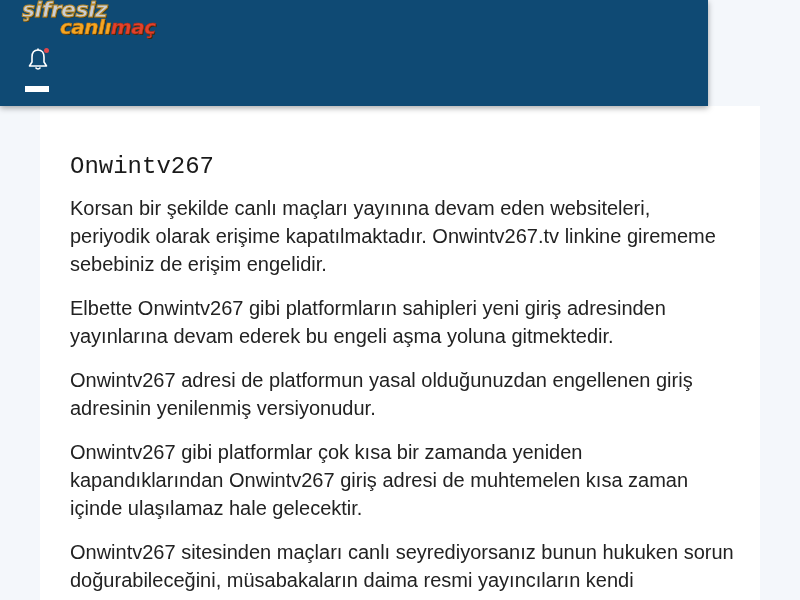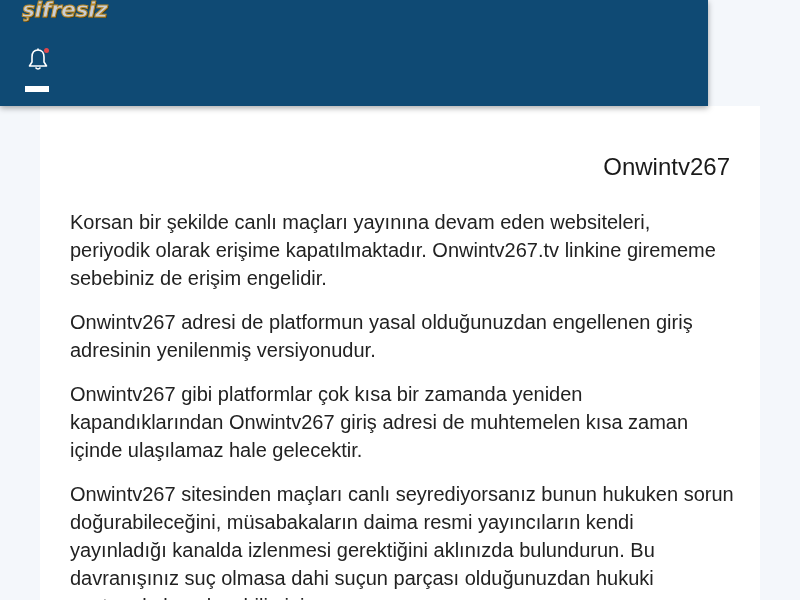--- a/index.html
+++ b/index.html
@@ -85,57 +85,58 @@
       position: absolute;
       left: 40px;
       top: 106px;
       width: 720px;
       height: 494px;
       background: #ffffff;
       padding: 47px 30px 0 30px;
       z-index: 1;
     }
     .title {
-      font-family: Liberation Sans, sans-serif;
+      font-family: Liberation Mono, monospace;
       font-weight: normal;
       font-size: 24px;
       color: #1a1a1a;
       line-height: 28px;
-      margin-bottom: 27px;
-      text-align: right;
+      margin-bottom: 13px;
     }
     .para {
       font-size: 20px;
       line-height: 28px;
       color: #222222;
       margin-bottom: 16px;
       width: 665px;
     }
   </style>
 </head>
 <body>
 
 <div class="header">
   <div class="logo">
     <span class="logo-top">şifresiz</span>
+    <span class="logo-bottom"><span class="logo-canli">canlı</span><span class="logo-mac">maç</span></span>
   </div>
 
   <div class="bell-btn">
     <svg width="22" height="24" viewBox="0 0 22 24">
       <path d="M11 2 C7 2 5 5 5 9 L5 14 L2.5 18 L19.5 18 L17 14 L17 9 C17 5 15 2 11 2 Z" fill="none" stroke="#ffffff" stroke-width="1.6" stroke-linejoin="round"></path>
       <line x1="11" y1="0.5" x2="11" y2="2.2" stroke="#ffffff" stroke-width="1.6"></line>
       <path d="M8.5 19.5 Q11 22.5 13.5 19.5" fill="none" stroke="#ffffff" stroke-width="1.6"></path>
     </svg>
     <span class="bell-dot"></span>
   </div>
 
   <div class="menu-btn">
     <span></span>
   </div>
 </div>
 
 <div class="card">
   <h1 class="title">Onwintv267</h1>
   <p class="para">Korsan bir şekilde canlı maçları yayınına devam eden websiteleri, periyodik olarak erişime kapatılmaktadır. Onwintv267.tv linkine girememe sebebiniz de erişim engelidir.</p>
+  <p class="para">Elbette Onwintv267 gibi platformların sahipleri yeni giriş adresinden yayınlarına devam ederek bu engeli aşma yoluna gitmektedir.</p>
   <p class="para">Onwintv267 adresi de platformun yasal olduğunuzdan engellenen giriş adresinin yenilenmiş versiyonudur.</p>
   <p class="para">Onwintv267 gibi platformlar çok kısa bir zamanda yeniden kapandıklarından Onwintv267 giriş adresi de muhtemelen kısa zaman içinde ulaşılamaz hale gelecektir.</p>
   <p class="para">Onwintv267 sitesinden maçları canlı seyrediyorsanız bunun hukuken sorun doğurabileceğini, müsabakaların daima resmi yayıncıların kendi yayınladığı kanalda izlenmesi gerektiğini aklınızda bulundurun. Bu davranışınız suç olmasa dahi suçun parçası olduğunuzdan hukuki yaptırımla karşılaşabilirsiniz.</p>
 </div>
 
 </body></html>

